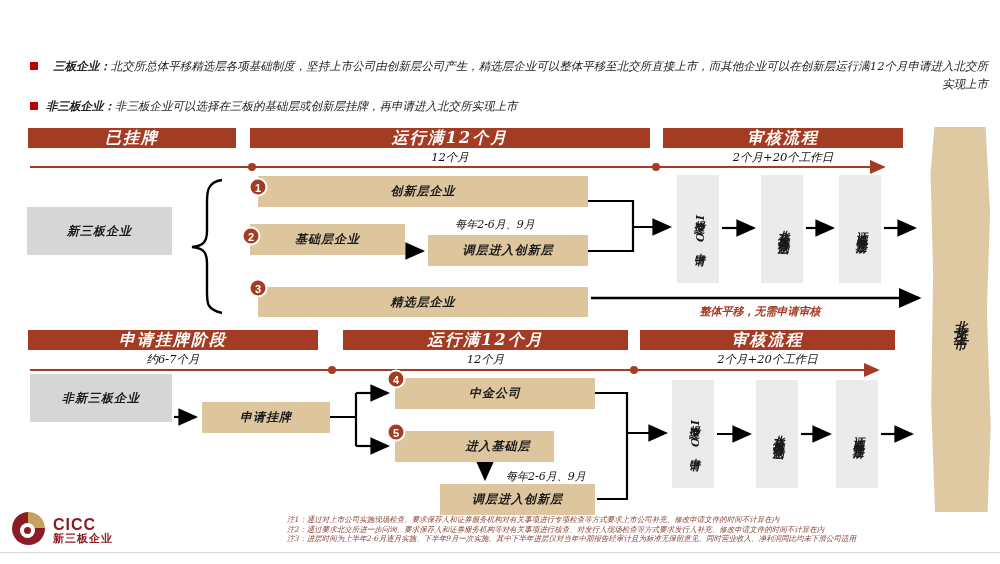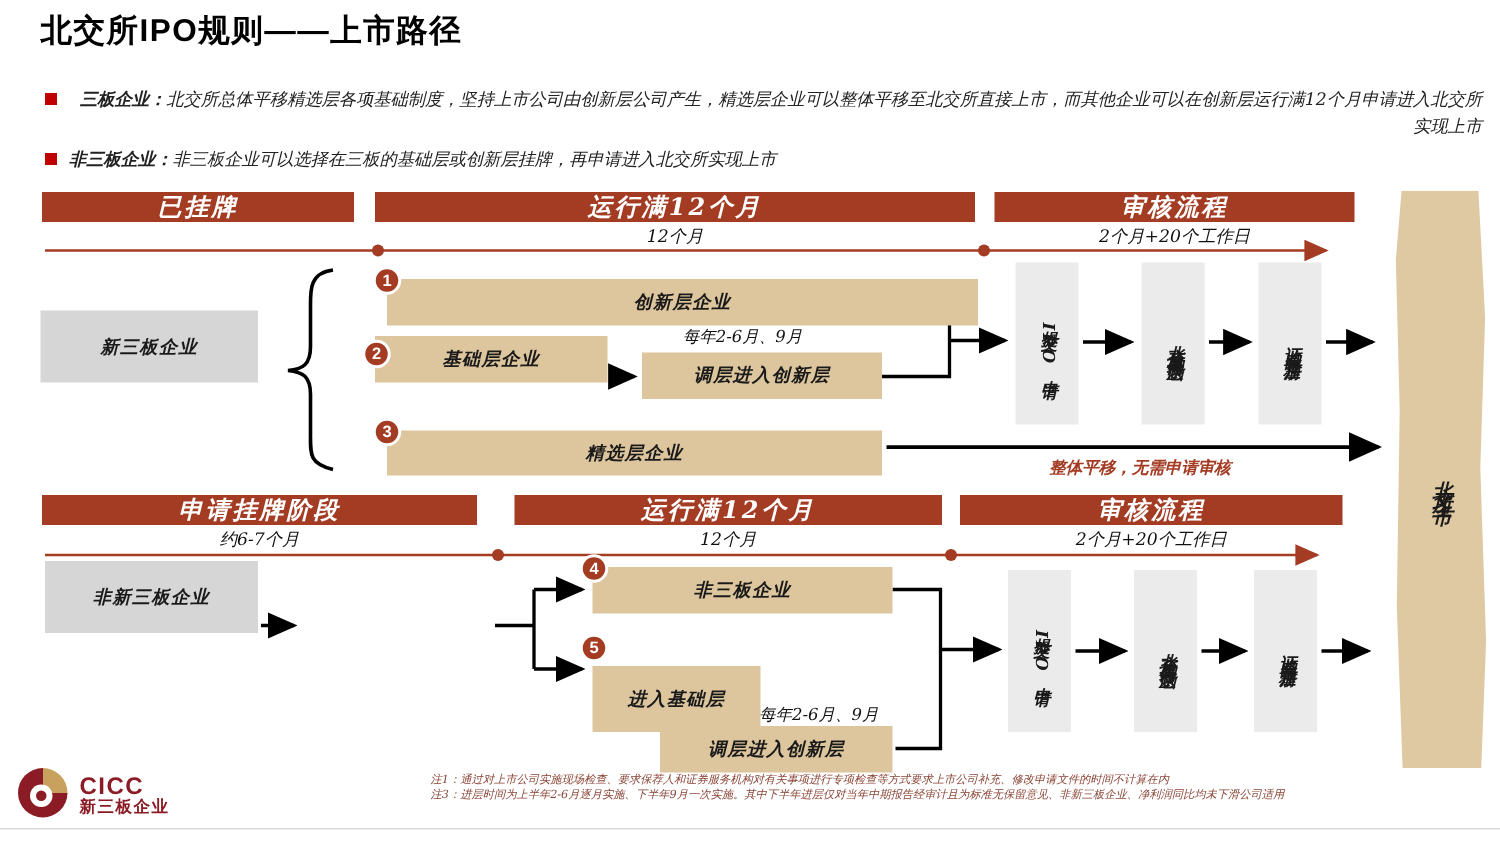--- a/index.html
+++ b/index.html
@@ -45,21 +45,20 @@
   .logo-words{display:flex;flex-direction:column;line-height:1.05;}
   .logo-en{font-weight:bold;font-size:16px;color:var(--logo-red,#8B1B24);letter-spacing:1px;}
   .logo-cn{font-weight:bold;font-size:11px;color:var(--logo-red,#8B1B24);letter-spacing:1px;}
   #notes{left:287px;top:515px;width:705px;font-size:7.5px;line-height:9.6px;color:#8B4638;}
 </style>
 </head>
 <body>
 
 <div id="page">
 
-  <div id="title" class="abs">北交所IPO规则——上市路径</div>
 
   <div class="bullets abs">
     <div class="bullet kai">
       <span class="sq"></span>
       <span><b>三板企业：</b><span>北交所总体平移精选层各项基础制度，坚持上市公司由创新层公司产生，精选层企业可以整体平移至北交所直接上市，而其他企业可以在创新层运行满12个月申请进入北交所实现上市</span></span>
     </div>
     <div class="bullet kai">
       <span class="sq"></span>
       <span><b>非三板企业：</b><span>非三板企业可以选择在三板的基础层或创新层挂牌，再申请进入北交所实现上市</span></span>
     </div>
@@ -114,21 +113,21 @@
   </svg>
 
   <div class="bar kai abs" style="left:28px;top:128px;width:208px;">已挂牌</div>
   <div class="bar kai abs" style="left:250px;top:128px;width:400px;">运行满12个月</div>
   <div class="bar kai abs" style="left:663px;top:128px;width:240px;">审核流程</div>
   <div class="dur kai abs" style="left:250px;top:150px;width:400px;">12个月</div>
   <div class="dur kai abs" style="left:663px;top:150px;width:240px;">2个月+20个工作日</div>
 
   <div class="fbox graybox kai abs" style="left:27px;top:207px;width:145px;height:48px;">新三板企业</div>
 
-  <div class="fbox tanbox kai abs" style="left:258px;top:186px;width:394px;height:31px;">创新层企业</div>
+  <div class="fbox tanbox kai abs" style="left:258px;top:176px;width:330px;height:31px;">创新层企业</div>
   <div class="badge abs" style="left:258px;top:187px;">1</div>
 
   <div class="fbox tanbox kai abs" style="left:250px;top:224px;width:155px;height:31px;">基础层企业</div>
   <div class="badge abs" style="left:251px;top:236px;">2</div>
 
   <div class="note kai abs" style="left:425px;top:217px;width:140px;text-align:center;">每年2-6月、9月</div>
   <div class="fbox tanbox kai abs" style="left:428px;top:235px;width:160px;height:31px;">调层进入创新层</div>
 
   <div class="fbox tanbox kai abs" style="left:258px;top:287px;width:330px;height:30px;">精选层企业</div>
   <div class="badge abs" style="left:258px;top:288px;">3</div>
@@ -140,25 +139,26 @@
   <div class="vbox kai abs" style="left:839px;top:175px;width:42px;height:108px;">证监会同意注册</div>
 
   <div class="bar kai abs" style="left:28px;top:330px;width:290px;">申请挂牌阶段</div>
   <div class="bar kai abs" style="left:343px;top:330px;width:285px;">运行满12个月</div>
   <div class="bar kai abs" style="left:640px;top:330px;width:255px;">审核流程</div>
   <div class="dur kai abs" style="left:28px;top:352px;width:290px;">约6-7个月</div>
   <div class="dur kai abs" style="left:343px;top:352px;width:285px;">12个月</div>
   <div class="dur kai abs" style="left:640px;top:352px;width:255px;">2个月+20个工作日</div>
 
   <div class="fbox graybox kai abs" style="left:30px;top:374px;width:142px;height:48px;">非新三板企业</div>
+  <div class="fbox tanbox kai abs" style="left:202px;top:402px;width:128px;height:31px;">申请挂牌</div>
 
-  <div class="fbox tanbox kai abs" style="left:395px;top:378px;width:200px;height:31px;">非三板企业</div>
+  <div class="fbox tanbox kai abs" style="left:395px;top:378px;width:200px;height:31px;">中金公司</div>
   <div class="badge abs" style="left:396px;top:379px;">4</div>
 
-  <div class="fbox tanbox kai abs" style="left:395px;top:444px;width:112px;height:44px;">进入基础层</div>
+  <div class="fbox tanbox kai abs" style="left:395px;top:431px;width:112px;height:31px;padding-left:47px;">进入基础层</div>
   <div class="badge abs" style="left:396px;top:432px;">5</div>
 
   <div class="note kai abs" style="left:506px;top:469px;">每年2-6月、9月</div>
   <div class="fbox tanbox kai abs" style="left:440px;top:484px;width:155px;height:31px;">调层进入创新层</div>
 
   <div class="vbox kai abs" style="left:672px;top:380px;width:42px;height:108px;">提交IPO申请</div>
   <div class="vbox kai abs" style="left:756px;top:380px;width:42px;height:108px;">北交所出具同意函</div>
   <div class="vbox kai abs" style="left:836px;top:380px;width:42px;height:108px;">证监会同意注册</div>
 
   <div id="band" class="abs">
@@ -168,16 +168,17 @@
   <div id="footer-divider" class="abs"></div>
   <div id="logo" class="abs">
     <span class="logo-circle"></span>
     <span class="logo-words">
       <span class="logo-en">CICC</span>
       <span class="logo-cn">新三板企业</span>
     </span>
   </div>
   <div id="notes" class="abs kai">
     <div>注1：通过对上市公司实施现场检查、要求保荐人和证券服务机构对有关事项进行专项检查等方式要求上市公司补充、修改申请文件的时间不计算在内</div>
-    <div>注3：进层时间为上半年2-6月逐月实施、下半年9月一次实施。其中下半年进层仅对当年中期报告经审计且为标准无保留意见、非新三板企业、净利润同比均未下滑公司适用</div>
+    <div>注2：通过要求北交所进一步问询、要求保荐人和证券服务机构等对有关事项进行核查、对发行人现场检查等方式要求发行人补充、修改申请文件的时间不计算在内</div>
+    <div>注3：进层时间为上半年2-6月逐月实施、下半年9月一次实施。其中下半年进层仅对当年中期报告经审计且为标准无保留意见、同时营业收入、净利润同比均未下滑公司适用</div>
   </div>
 
 </div>
 
 </body></html>

